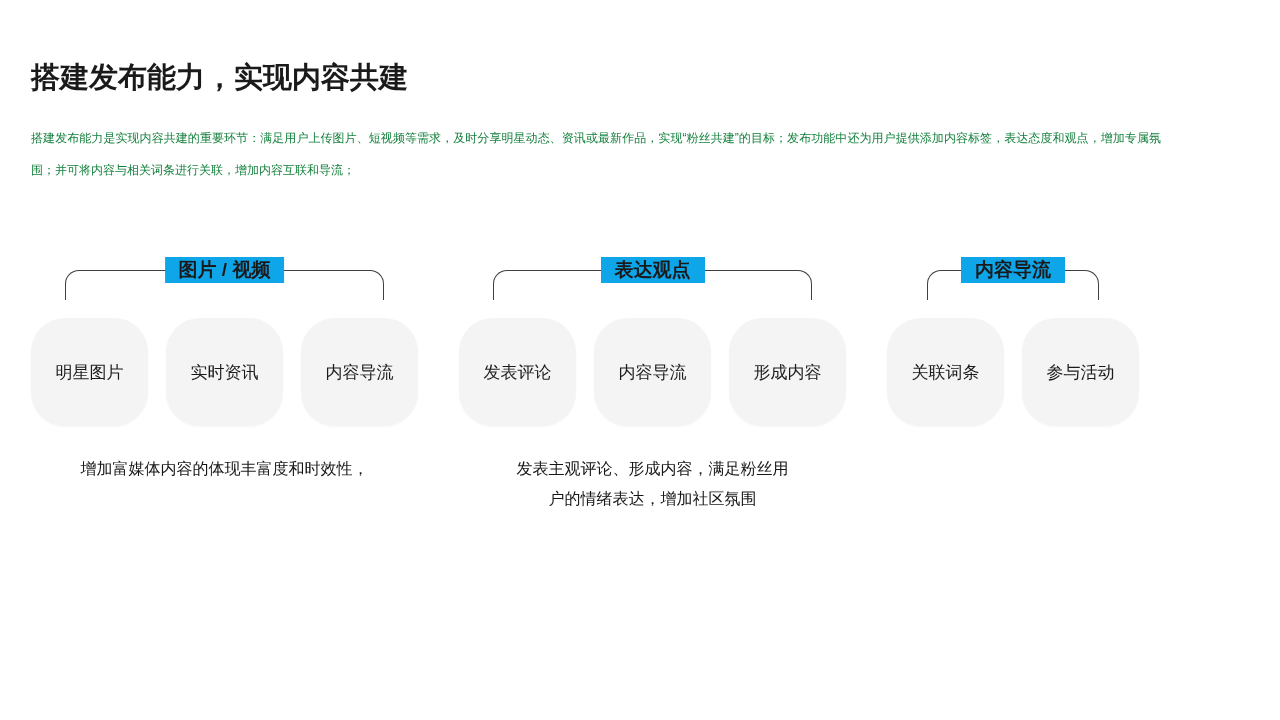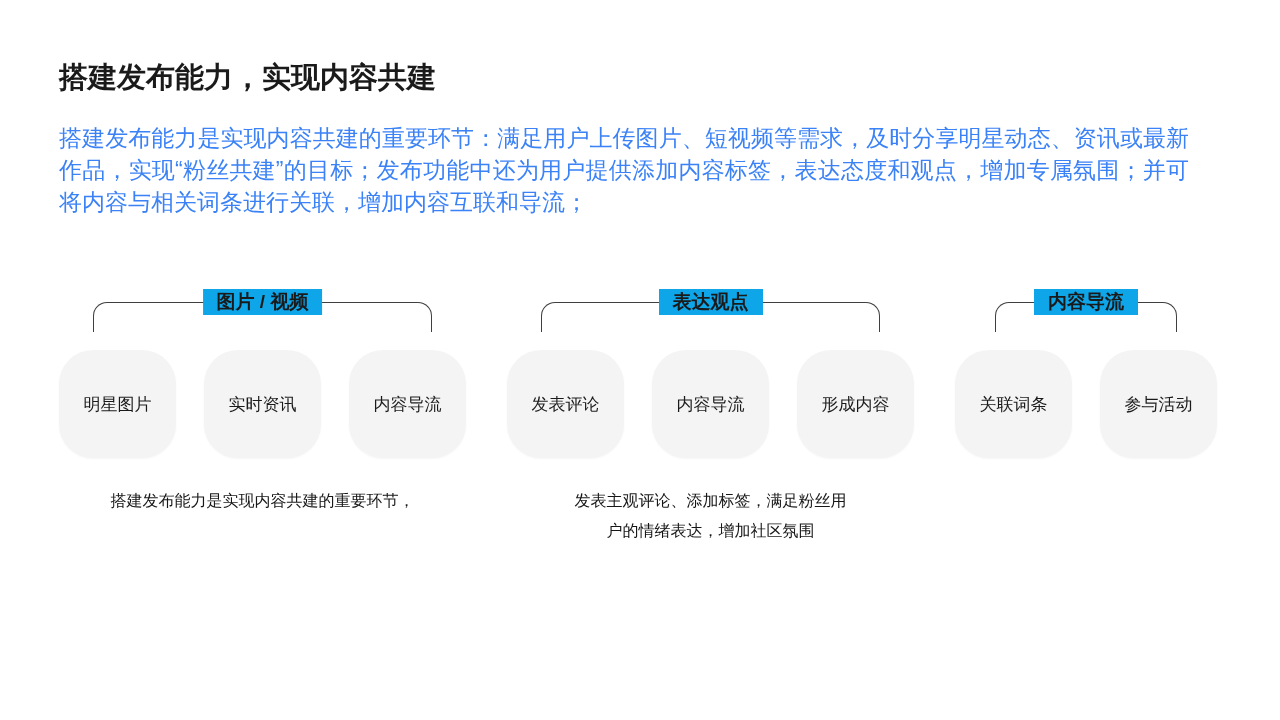--- a/index.html
+++ b/index.html
@@ -3,36 +3,36 @@
 <meta charset="utf-8">
 <style>
   * { margin: 0; padding: 0; box-sizing: border-box; }
   html, body {
     width: 1280px; height: 720px;
     background: #ffffff;
     font-family: "Liberation Sans", "DejaVu Sans", sans-serif;
     color: var(--text, #1a1a1a);
     overflow: hidden;
   }
-  .slide { padding: 0 59px; }
+  .slide { padding: 0 31px; }
 
   .page-title {
     margin-top: 58px;
     font-size: 29px;
     line-height: 39px;
     font-weight: 700;
     color: var(--text, #1a1a1a);
   }
 
   .description {
     margin-top: 25px;
     max-width: 1130px;
-    font-size: 23px;
+    font-size: 12px;
     line-height: 32px;
-    color: #3b82f6;
+    color: #15803d;
     text-align: justify;
     text-justify: inter-ideograph;
   }
 
   .groups {
     margin-top: 84px;
     display: flex;
     gap: 41px;
     align-items: flex-start;
   }
@@ -59,21 +59,21 @@
     padding: 0 14px;
     font-size: 19px;
     font-weight: 700;
     white-space: nowrap;
     color: var(--text, #1a1a1a);
   }
 
   .cards {
     margin-top: 18px;
     display: flex;
-    gap: 28px;
+    gap: 18px;
   }
 
   .card {
     width: 117px;
     height: 108px;
     border-radius: 34px;
     background: var(--card-bg, #f4f4f5);
     box-shadow: 0 1px 2px rgba(0,0,0,0.04);
     display: flex;
     align-items: center;
@@ -107,36 +107,36 @@
       <div class="group-header">
         <div class="bracket"></div>
         <div class="group-title">图片 / 视频</div>
       </div>
       <div class="cards">
         <div class="card">明星图片</div>
         <div class="card">实时资讯</div>
         <div class="card">内容导流</div>
       </div>
       <div class="caption">
-        <div>搭建发布能力是实现内容共建的重要环节，</div>
+        <div>增加富媒体内容的体现丰富度和时效性，</div>
       </div>
     </div>
 
     <div class="group">
       <div class="group-header">
         <div class="bracket"></div>
         <div class="group-title">表达观点</div>
       </div>
       <div class="cards">
         <div class="card">发表评论</div>
         <div class="card">内容导流</div>
         <div class="card">形成内容</div>
       </div>
       <div class="caption">
-        <div>发表主观评论、添加标签，满足粉丝用</div>
+        <div>发表主观评论、形成内容，满足粉丝用</div>
         <div>户的情绪表达，增加社区氛围</div>
       </div>
     </div>
 
     <div class="group narrow">
       <div class="group-header">
         <div class="bracket"></div>
         <div class="group-title">内容导流</div>
       </div>
       <div class="cards">

